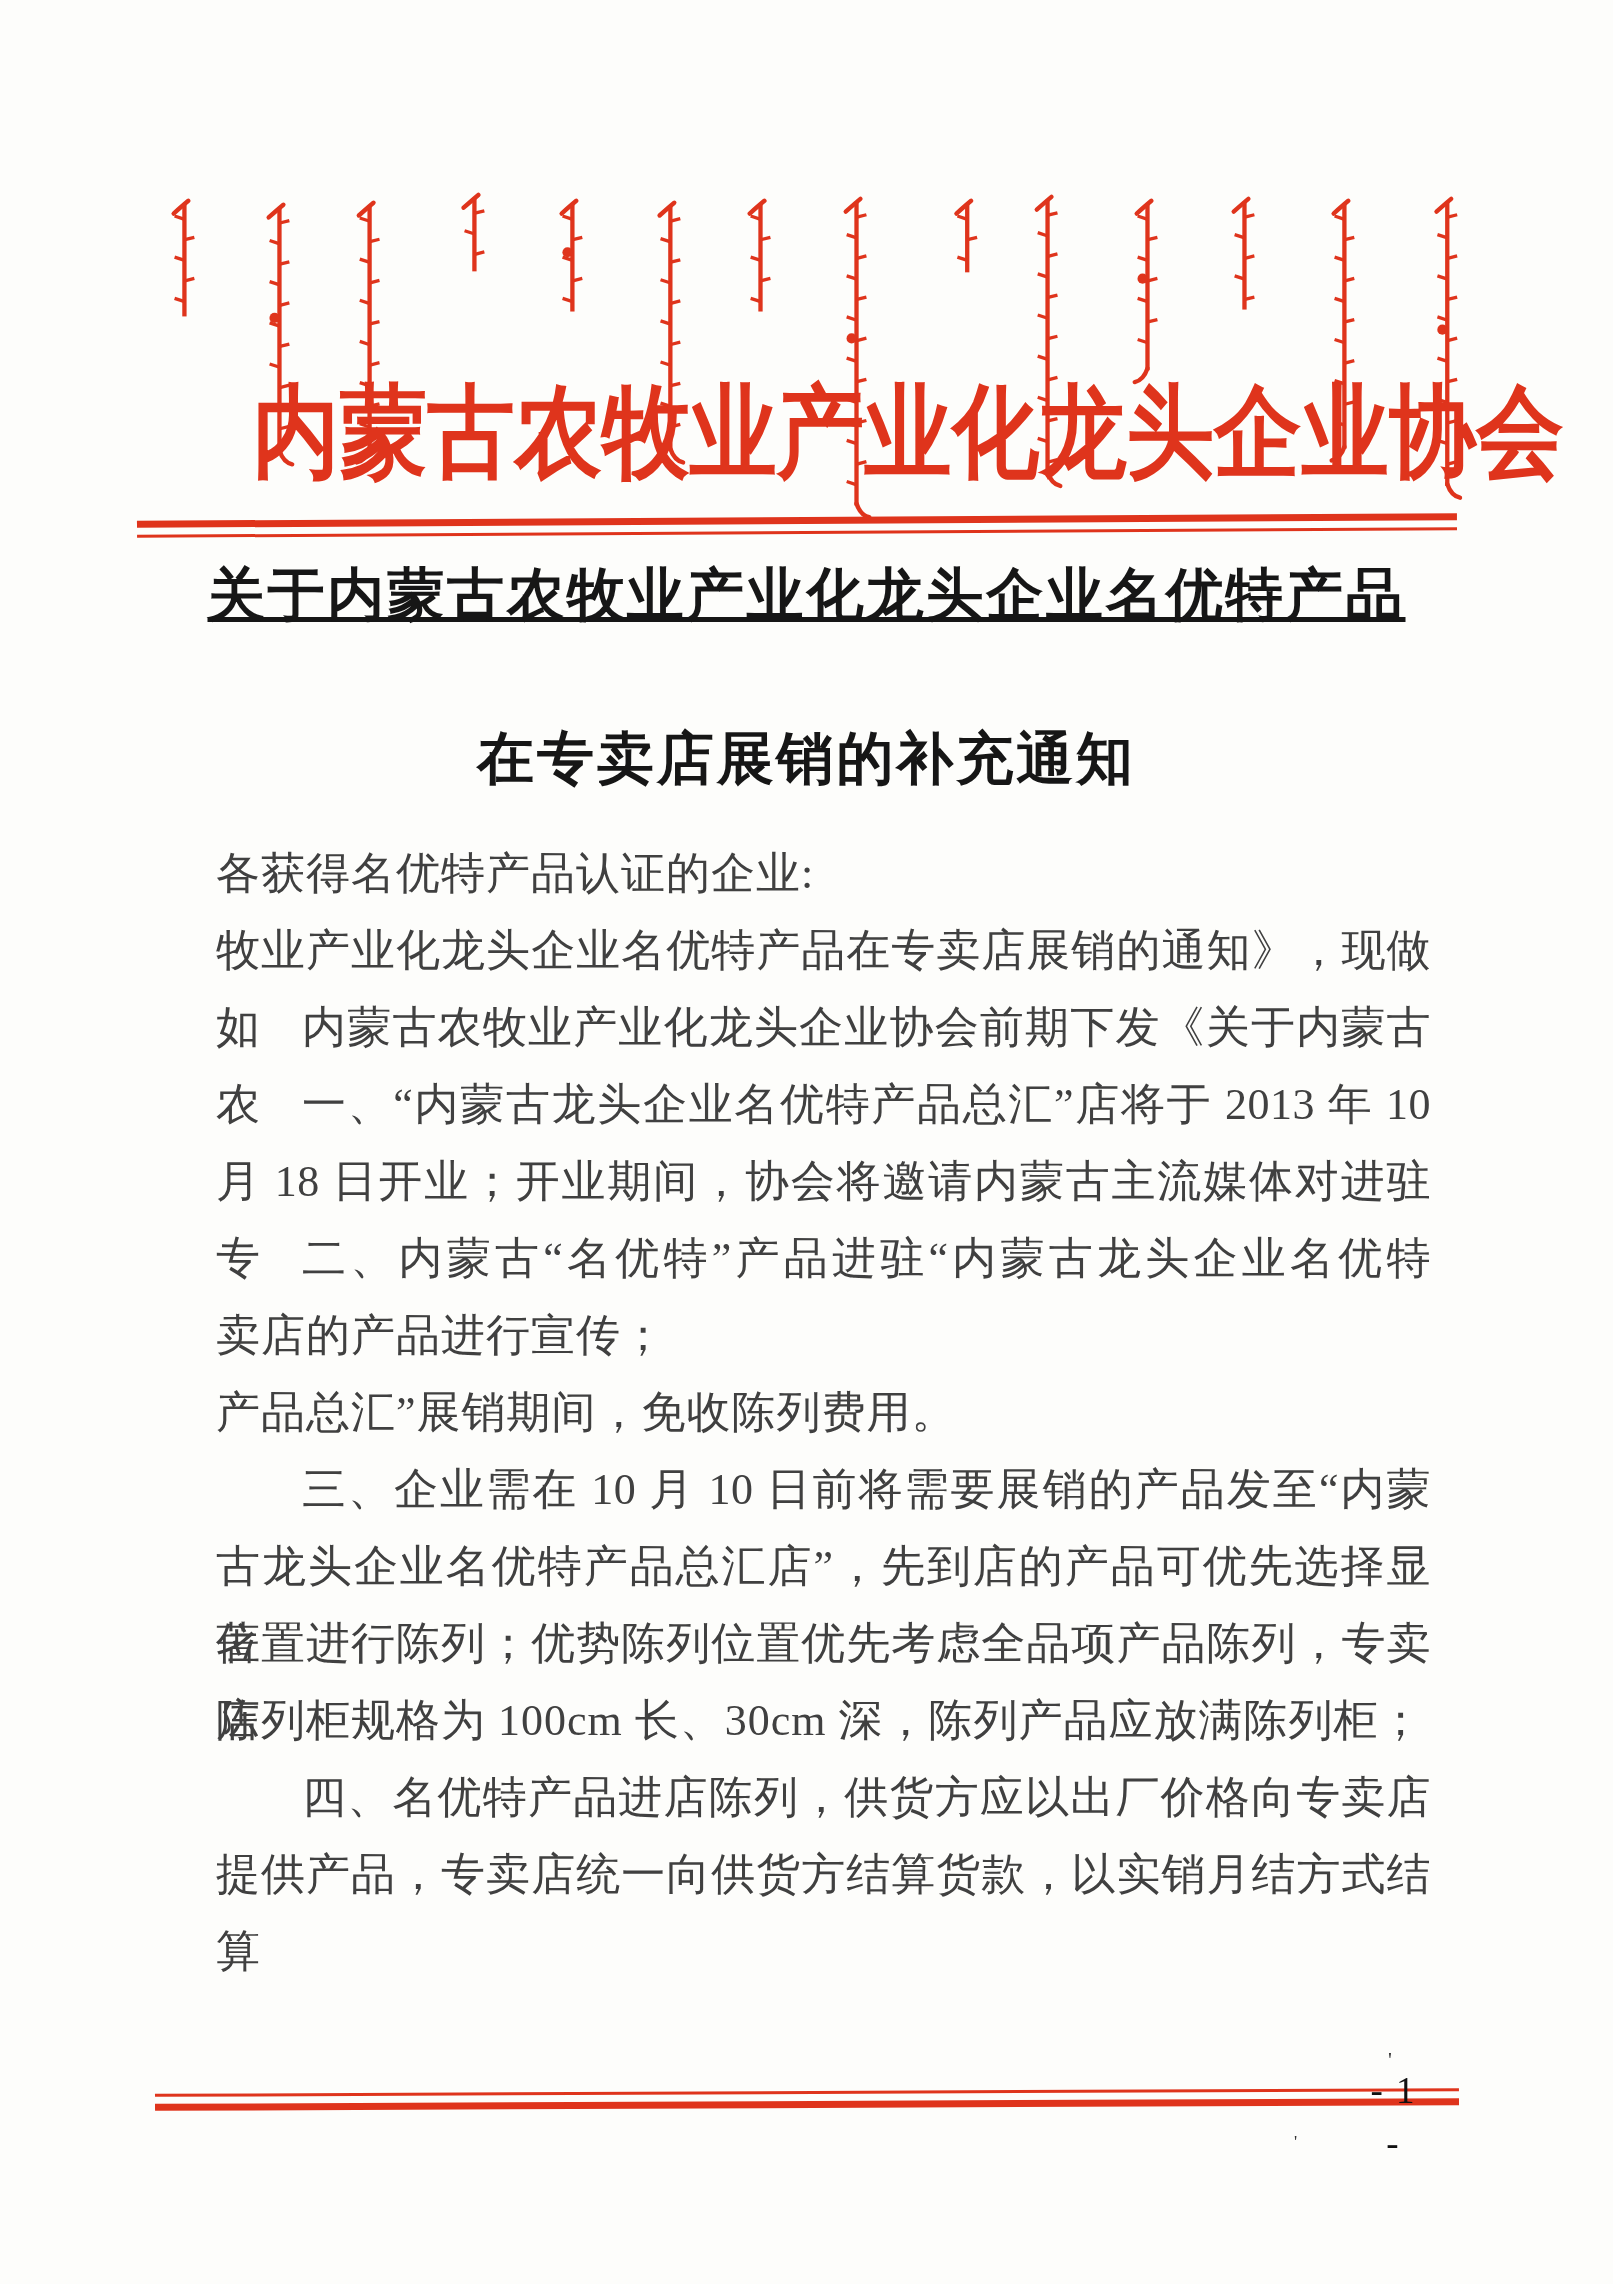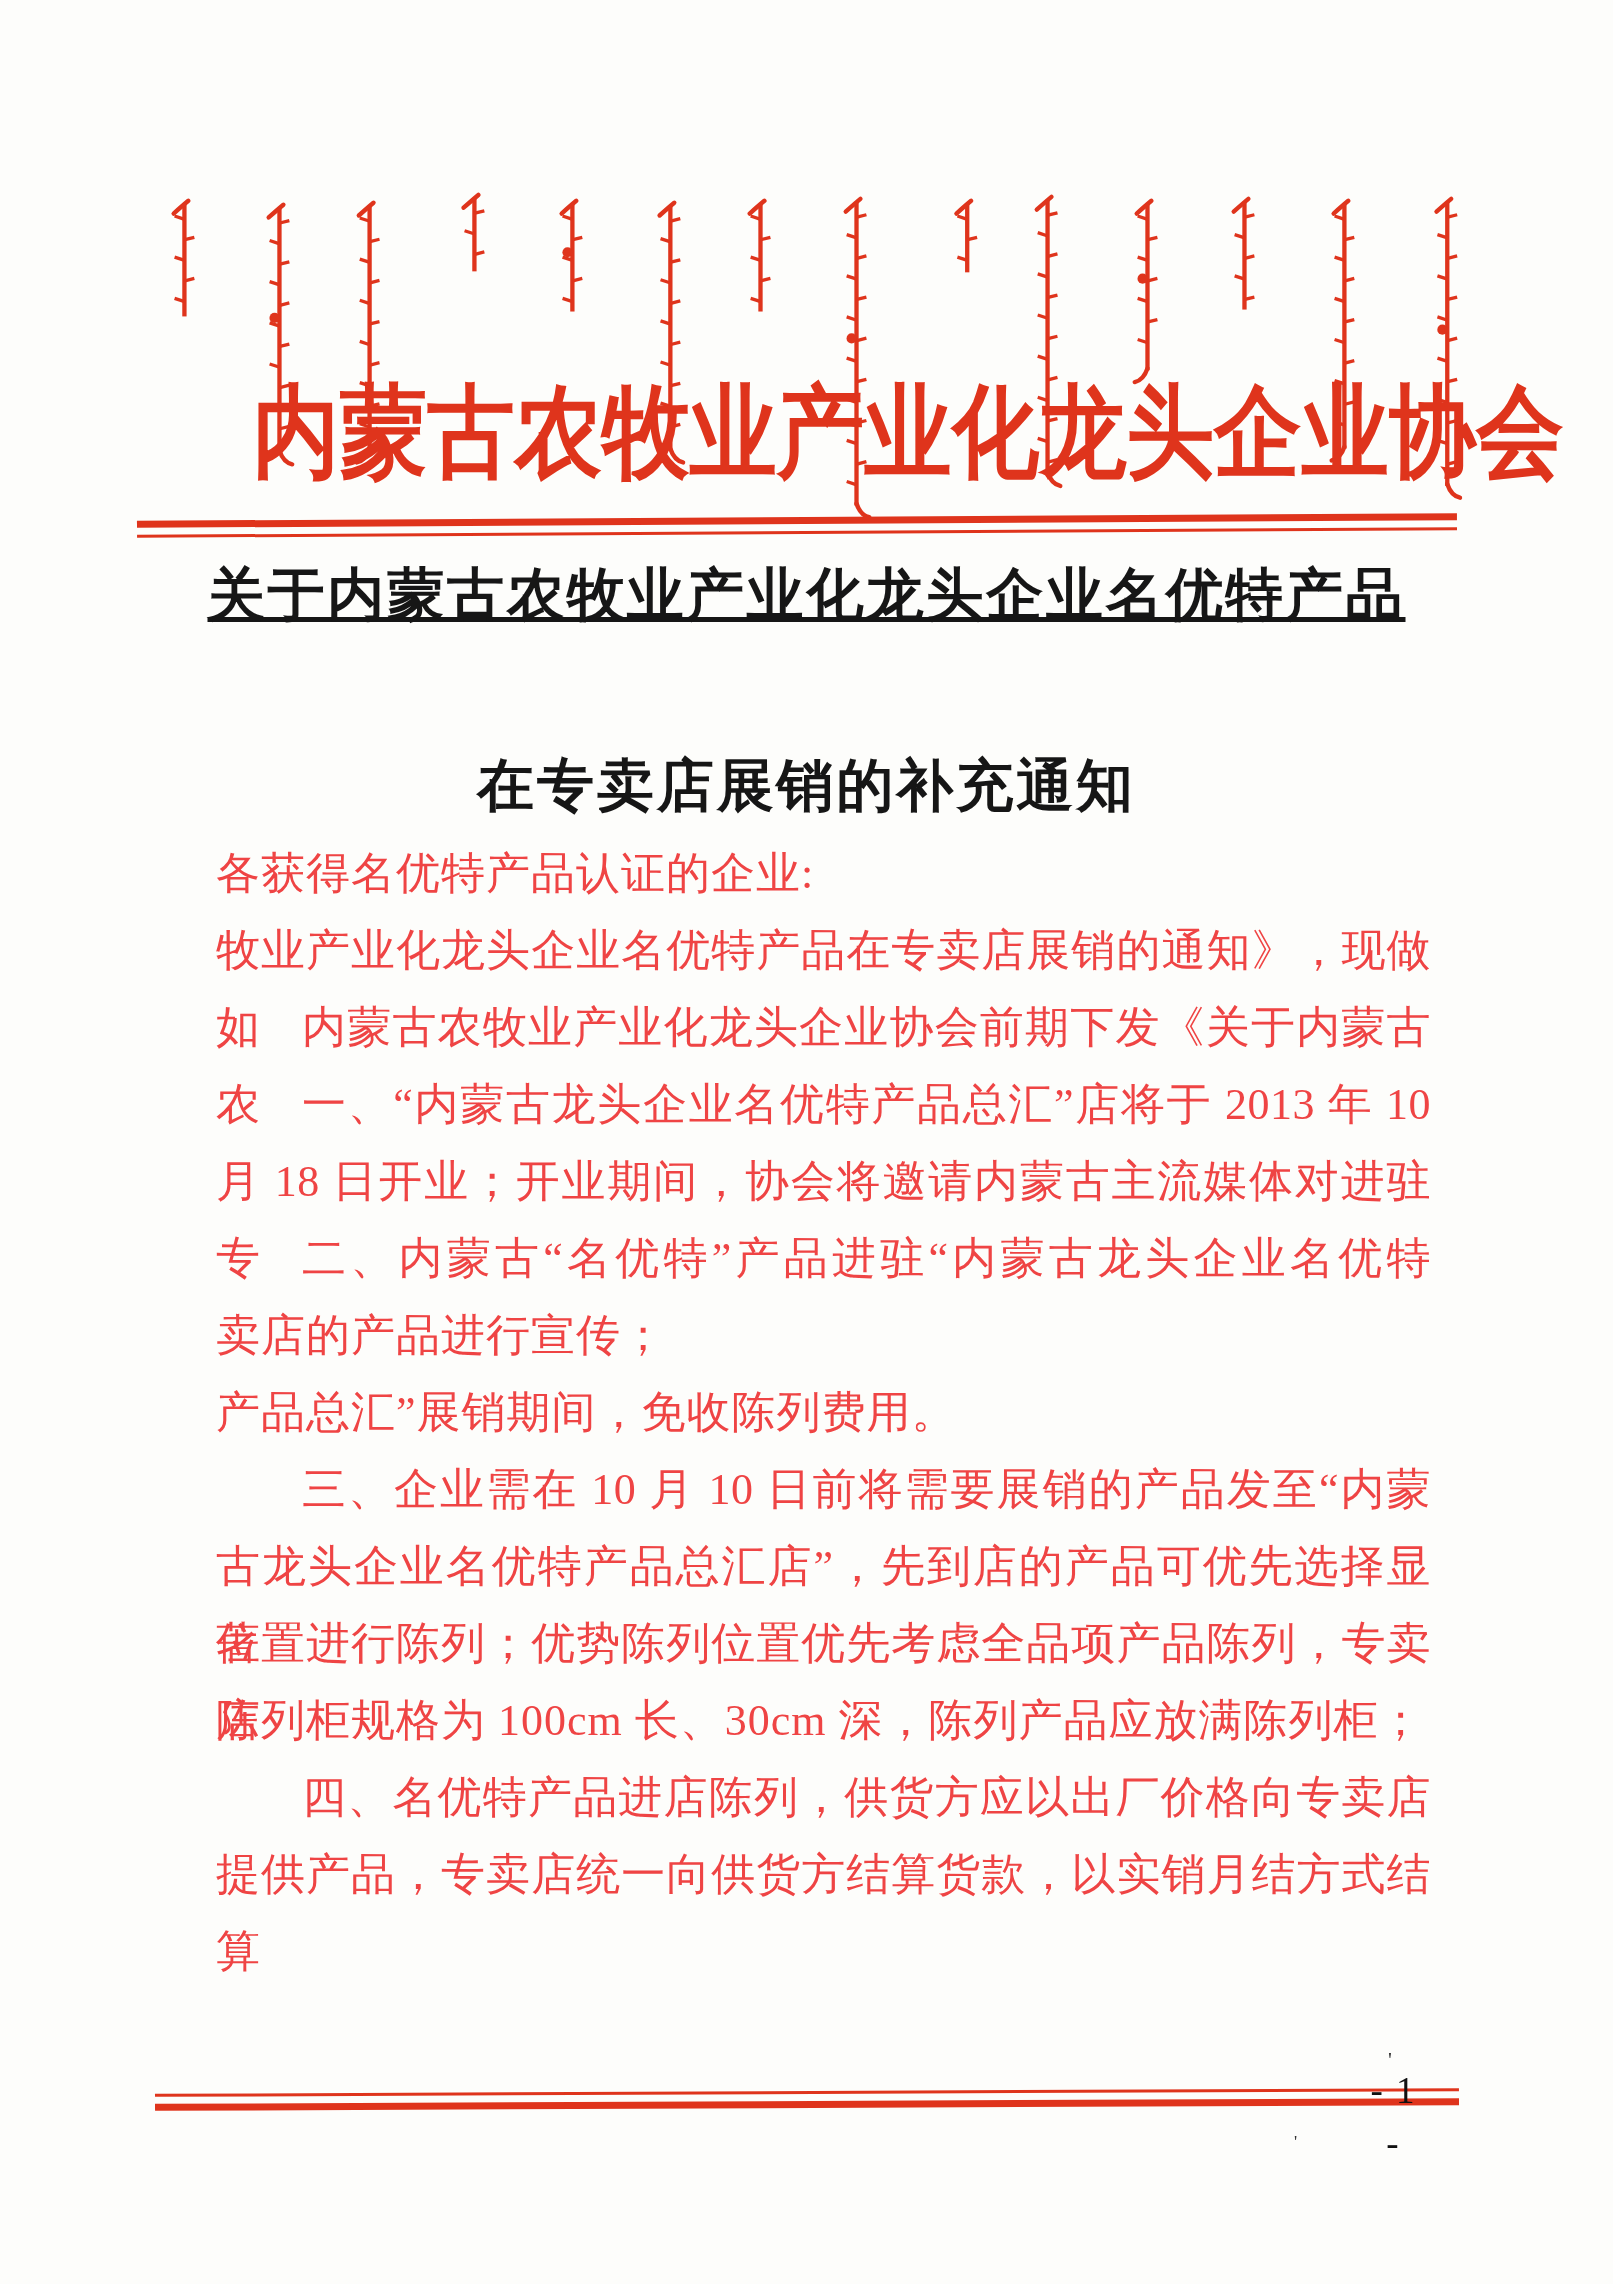--- a/index.html
+++ b/index.html
@@ -31,24 +31,24 @@
   .hdr-divider{position:absolute;left:137px;top:514px;width:1320px;height:23.5px;transform:rotate(-0.33deg);}
   .hdr-divider .thick{position:absolute;left:0;top:2.9px;width:100%;height:6.9px;background:var(--red,#df341c);}
   .hdr-divider .thin{position:absolute;left:0;top:16.7px;width:100%;height:2.9px;background:var(--red,#df341c);}
 
   
   .doc-title{
     position:absolute;left:0;right:0;text-align:center;white-space:nowrap;
     font-size:57px;font-weight:700;letter-spacing:2.9px;color:#161616;
   }
   .doc-title.l1{top:557px;text-decoration:underline;}
-  .doc-title.l2{top:748px;}
-
-  
-  .body-block{position:absolute;left:216px;top:835px;width:1215px;font-size:44px;color:#ef4444;}
+  .doc-title.l2{top:721px;}
+
+  
+  .body-block{position:absolute;left:216px;top:835px;width:1215px;font-size:44px;color:#404040;}
   .bline{height:77px;line-height:77px;white-space:nowrap;letter-spacing:1px;}
   .bline.fill{white-space:normal;text-align:justify;text-align-last:justify;text-justify:inter-character;letter-spacing:0.5px;}
   .bline.indent{text-indent:86px;}
 
   
   .ftr-lines{position:absolute;left:155px;top:2088px;width:1304px;height:23.5px;transform:rotate(-0.25deg);}
   .ftr-lines .thin{position:absolute;left:0;top:2.9px;width:100%;height:2.9px;background:var(--red,#df341c);}
   .ftr-lines .thick{position:absolute;left:0;top:12.7px;width:100%;height:6.9px;background:var(--red,#df341c);}
   .page-num{
     position:absolute;left:1362px;top:2064px;width:63px;height:53px;

